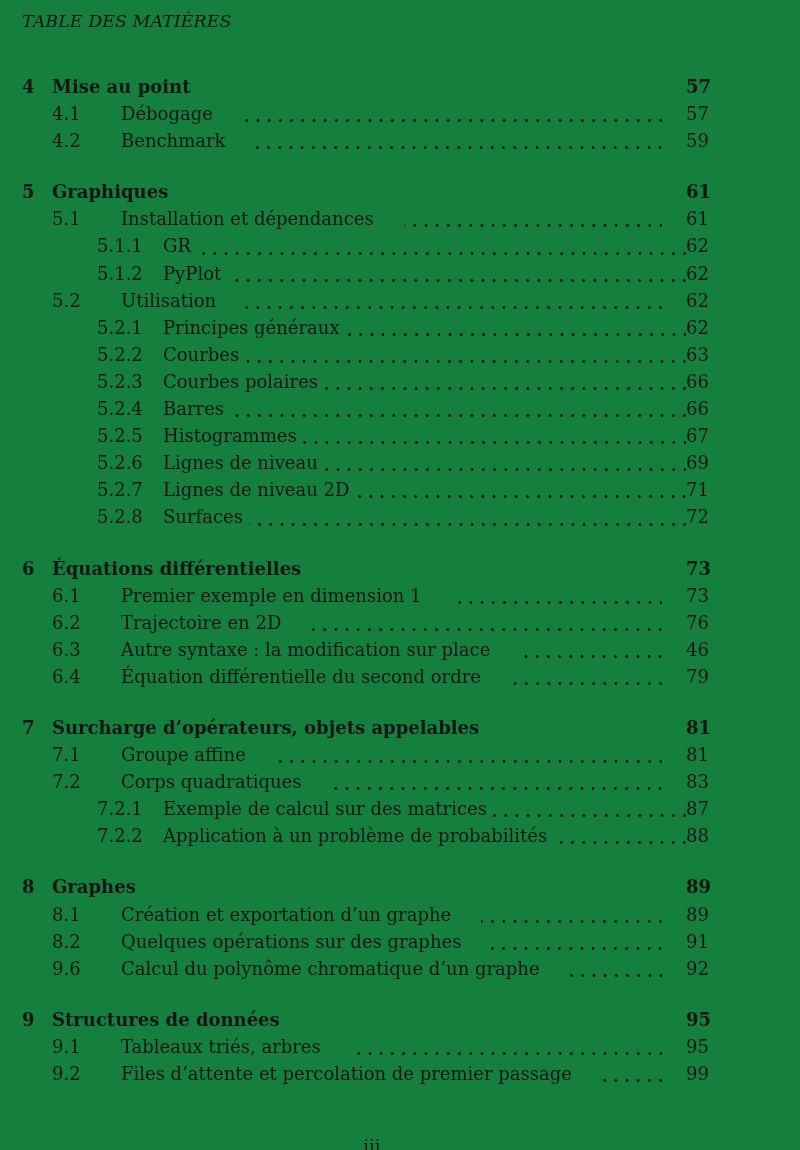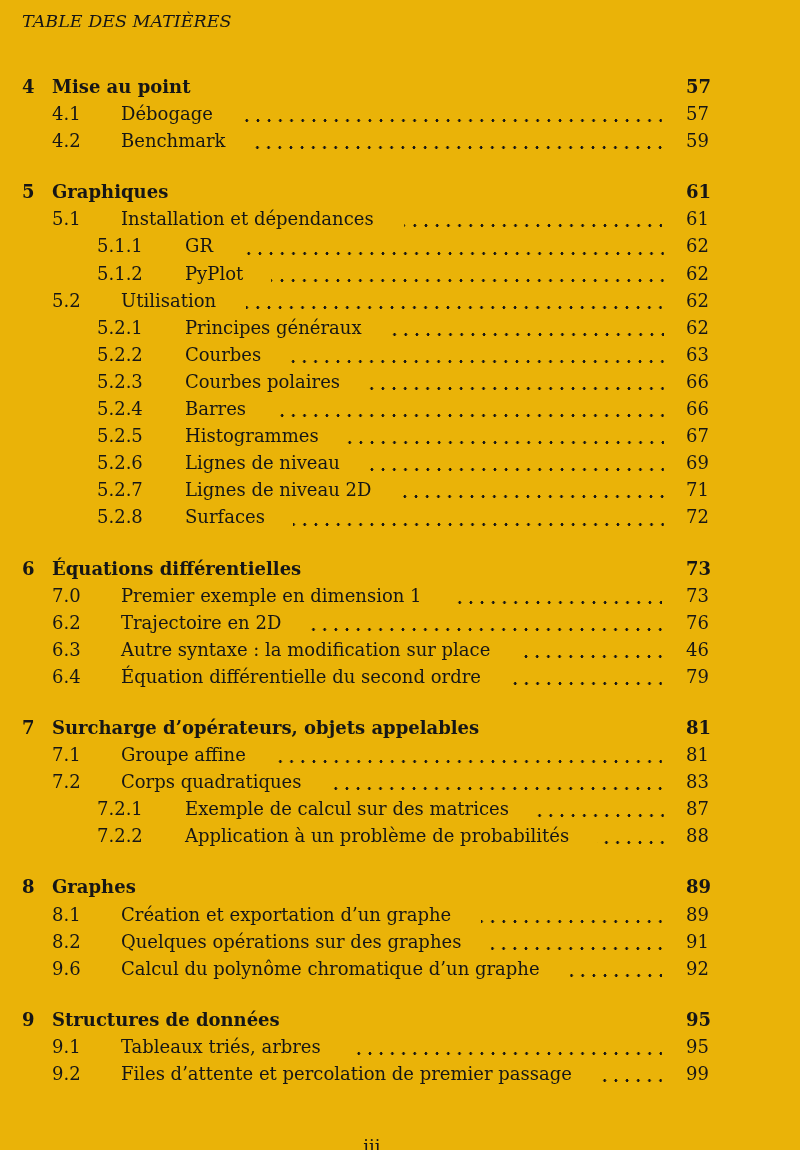--- a/index.html
+++ b/index.html
@@ -7,21 +7,21 @@
   body {
     width: 800px; height: 1150px;
     background: #ffffff;
     color: #161616;
     font-family: "DejaVu Serif", "Liberation Serif", serif;
     font-size: 18px;
   }
   .page {
     position: relative;
     width: 800px; height: 1150px;
-    background: #eab308;
+    background: #15803d;
     overflow: hidden;
   }
   .header {
     position: absolute;
     left: 22px; top: 11px;
     font-style: italic;
     font-size: 17.5px;
     white-space: nowrap;
   }
   .toc {
@@ -35,21 +35,21 @@
     align-items: baseline;
     line-height: 27.1px;
     height: 27.1px;
     white-space: nowrap;
   }
   .chapter-row { font-weight: bold; }
   .num { flex: none; }
   .ch-num  { width: 30px; }
   .section-row    { padding-left: 30px; gap: 24px; }
   .sec-num { width: 45px; }
-  .subsection-row { padding-left: 75px; gap: 22px; }
+  .subsection-row { padding-left: 75px; }
   .sub-num { width: 66px; }
   .title { flex: none; }
   .spacer { flex: 1; }
   .leader {
     flex: 1;
     align-self: stretch;
     margin-left: 6px;
     background-image: radial-gradient(circle, #161616 1.15px, rgba(0,0,0,0) 1.7px);
     background-size: 11.2px 3px;
     background-repeat: repeat-x;
@@ -176,21 +176,21 @@
         </div>
       </div>
       <div class="chapter-block">
         <div class="row chapter-row">
           <span class="num ch-num">6</span>
           <span class="title">Équations différentielles</span>
           <span class="spacer"></span>
           <span class="pg">73</span>
         </div>
         <div class="row section-row">
-          <span class="num sec-num">7.0</span>
+          <span class="num sec-num">6.1</span>
           <span class="title">Premier exemple en dimension 1</span>
           <span class="leader"></span>
           <span class="pg">73</span>
         </div>
         <div class="row section-row">
           <span class="num sec-num">6.2</span>
           <span class="title">Trajectoire en 2D</span>
           <span class="leader"></span>
           <span class="pg">76</span>
         </div>

